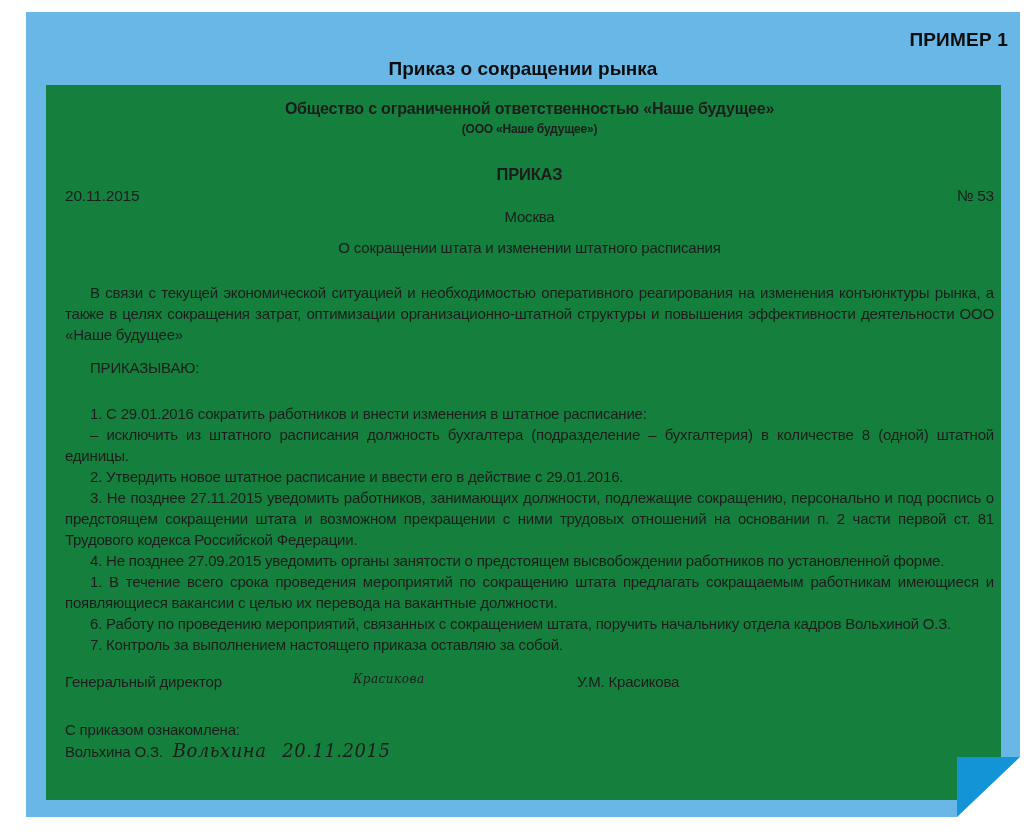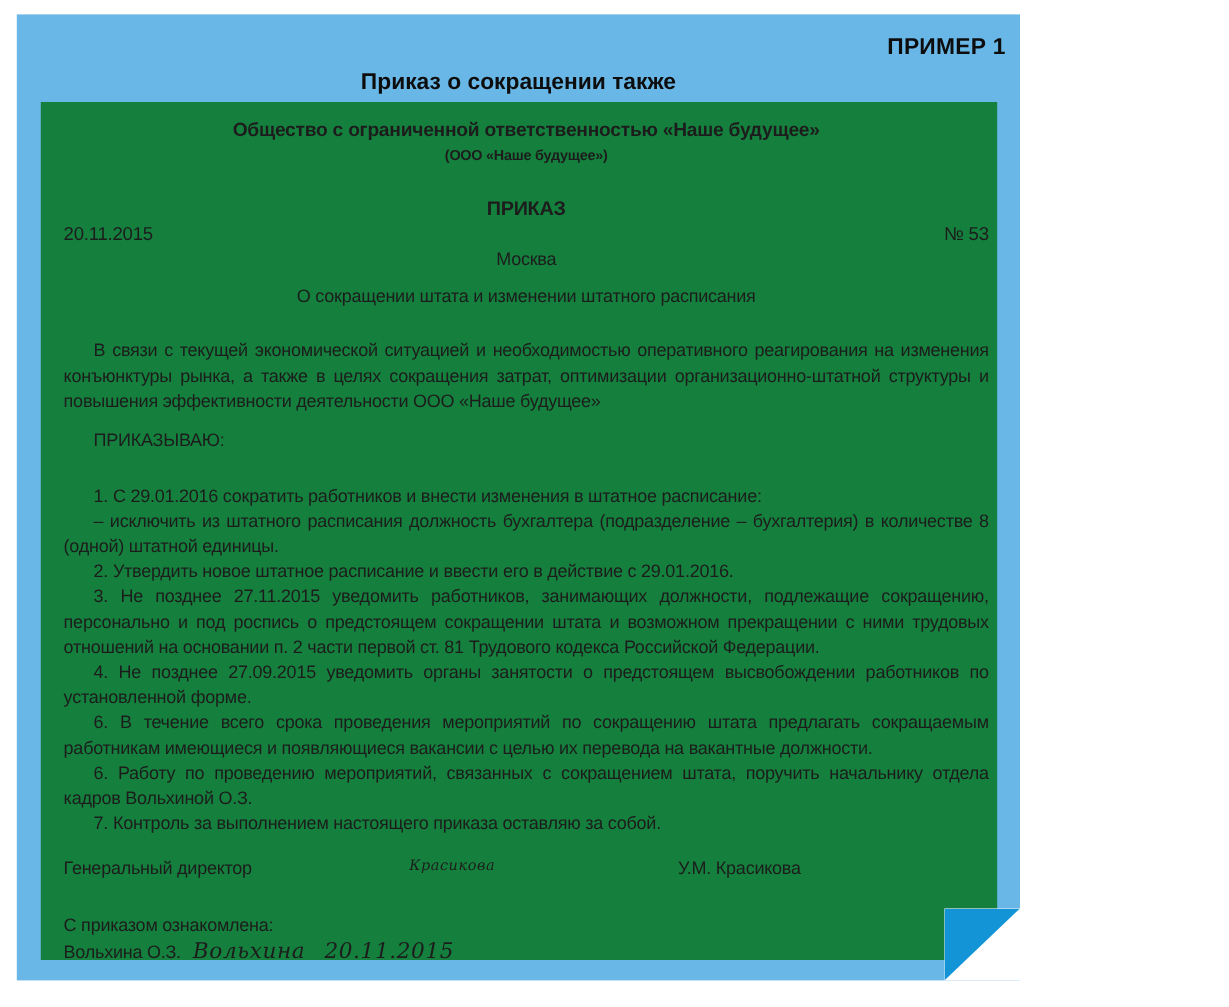--- a/index.html
+++ b/index.html
@@ -1,18 +1,18 @@
 <!DOCTYPE html>
 <html lang="ru"><head>
 <meta charset="utf-8">
 <style>
   html,body{margin:0;padding:0;background:#ffffff;}
   .page{position:relative;width:1024px;height:839px;background:#ffffff;overflow:hidden;
         font-family:"Liberation Sans",sans-serif;color:#1c1c1c;}
-  .frame{position:absolute;left:14px;top:12px;width:836px;height:805px;background:#69b7e6;}
+  .frame{position:absolute;left:26px;top:12px;width:994px;height:805px;background:#69b7e6;}
   .frame-header{position:absolute;left:0;top:0;width:100%;}
   .example-label{margin-top:17px;padding-right:12px;text-align:right;
                  font-size:19px;font-weight:bold;color:#0d0d0d;letter-spacing:.2px;}
   .frame-title{margin-top:7px;text-align:center;font-size:19px;font-weight:bold;color:#0d0d0d;}
   .doc{position:absolute;left:20px;top:73px;right:19px;bottom:17px;background:#15803d;
        padding:13px 7px 0 19px;box-sizing:border-box;
        font-size:15px;line-height:21px;letter-spacing:-0.2px;}
   .doc p{margin:0;}
   .center{text-align:center;}
   .bold{font-weight:bold;}
@@ -39,21 +39,21 @@
         clip-path:polygon(0 0,100% 0,0 100%);}
 </style>
 </head>
 <body>
 
 <div class="page">
   <div class="frame">
 
     <div class="frame-header">
       <div class="example-label">ПРИМЕР 1</div>
-      <div class="frame-title">Приказ о сокращении также</div>
+      <div class="frame-title">Приказ о сокращении рынка</div>
     </div>
 
     <div class="doc">
       <p class="center bold org-name">Общество с ограниченной ответственностью «Наше будущее»</p>
       <p class="center bold org-short">(ООО «Наше будущее»)</p>
 
       <p class="center bold doc-type">ПРИКАЗ</p>
 
       <div class="meta-row">
         <span>20.11.2015</span>
@@ -67,21 +67,21 @@
       <p class="body-par preamble">В связи с текущей экономической ситуацией и необходимостью оперативного реагирования на изменения конъюнктуры рынка, а также в целях сокращения затрат, оптимизации организационно-штатной структуры и повышения эффективности деятельности ООО «Наше будущее»</p>
 
       <p class="order-word">ПРИКАЗЫВАЮ:</p>
 
       <div class="items">
         <p class="body-par">1. С 29.01.2016 сократить работников и внести изменения в штатное расписание:</p>
         <p class="body-par">– исключить из штатного расписания должность бухгалтера (подразделение – бухгалтерия) в количестве 8 (одной) штатной единицы.</p>
         <p class="body-par">2. Утвердить новое штатное расписание и ввести его в действие с 29.01.2016.</p>
         <p class="body-par">3. Не позднее 27.11.2015 уведомить работников, занимающих должности, подлежащие сокращению, персонально и под роспись о предстоящем сокращении штата и возможном прекращении с ними трудовых отношений на основании п. 2 части первой ст. 81 Трудового кодекса Российской Федерации.</p>
         <p class="body-par">4. Не позднее 27.09.2015 уведомить органы занятости о предстоящем высвобождении работников по установленной форме.</p>
-        <p class="body-par">6. В течение всего срока проведения мероприятий по сокращению штата предлагать сокращаемым работникам имеющиеся и появляющиеся вакансии с целью их перевода на вакантные должности.</p>
+        <p class="body-par">1. В течение всего срока проведения мероприятий по сокращению штата предлагать сокращаемым работникам имеющиеся и появляющиеся вакансии с целью их перевода на вакантные должности.</p>
         <p class="body-par">6. Работу по проведению мероприятий, связанных с сокращением штата, поручить начальнику отдела кадров Вольхиной О.З.</p>
         <p class="body-par">7. Контроль за выполнением настоящего приказа оставляю за собой.</p>
       </div>
 
       <div class="sign-row">
         <span class="sign-pos">Генеральный директор</span>
         <span class="script sign-script">Красикова</span>
         <span class="sign-name">У.М. Красикова</span>
       </div>
 

